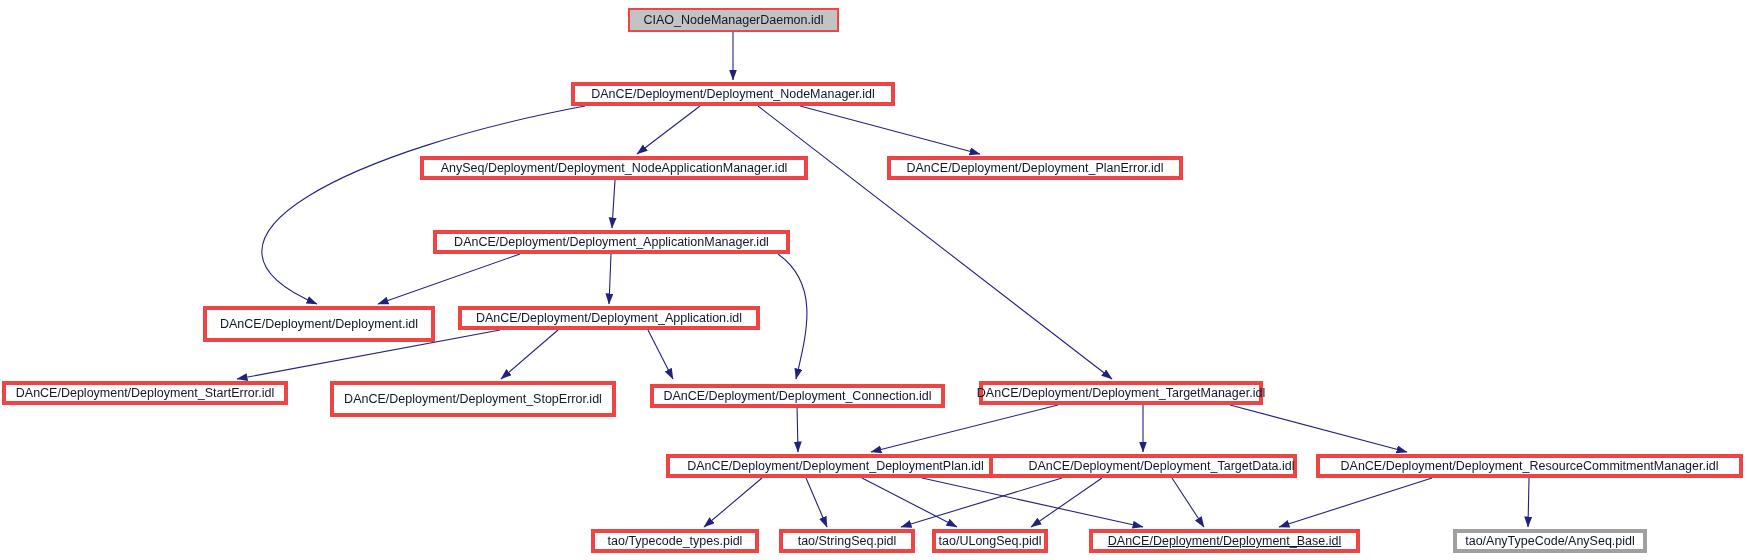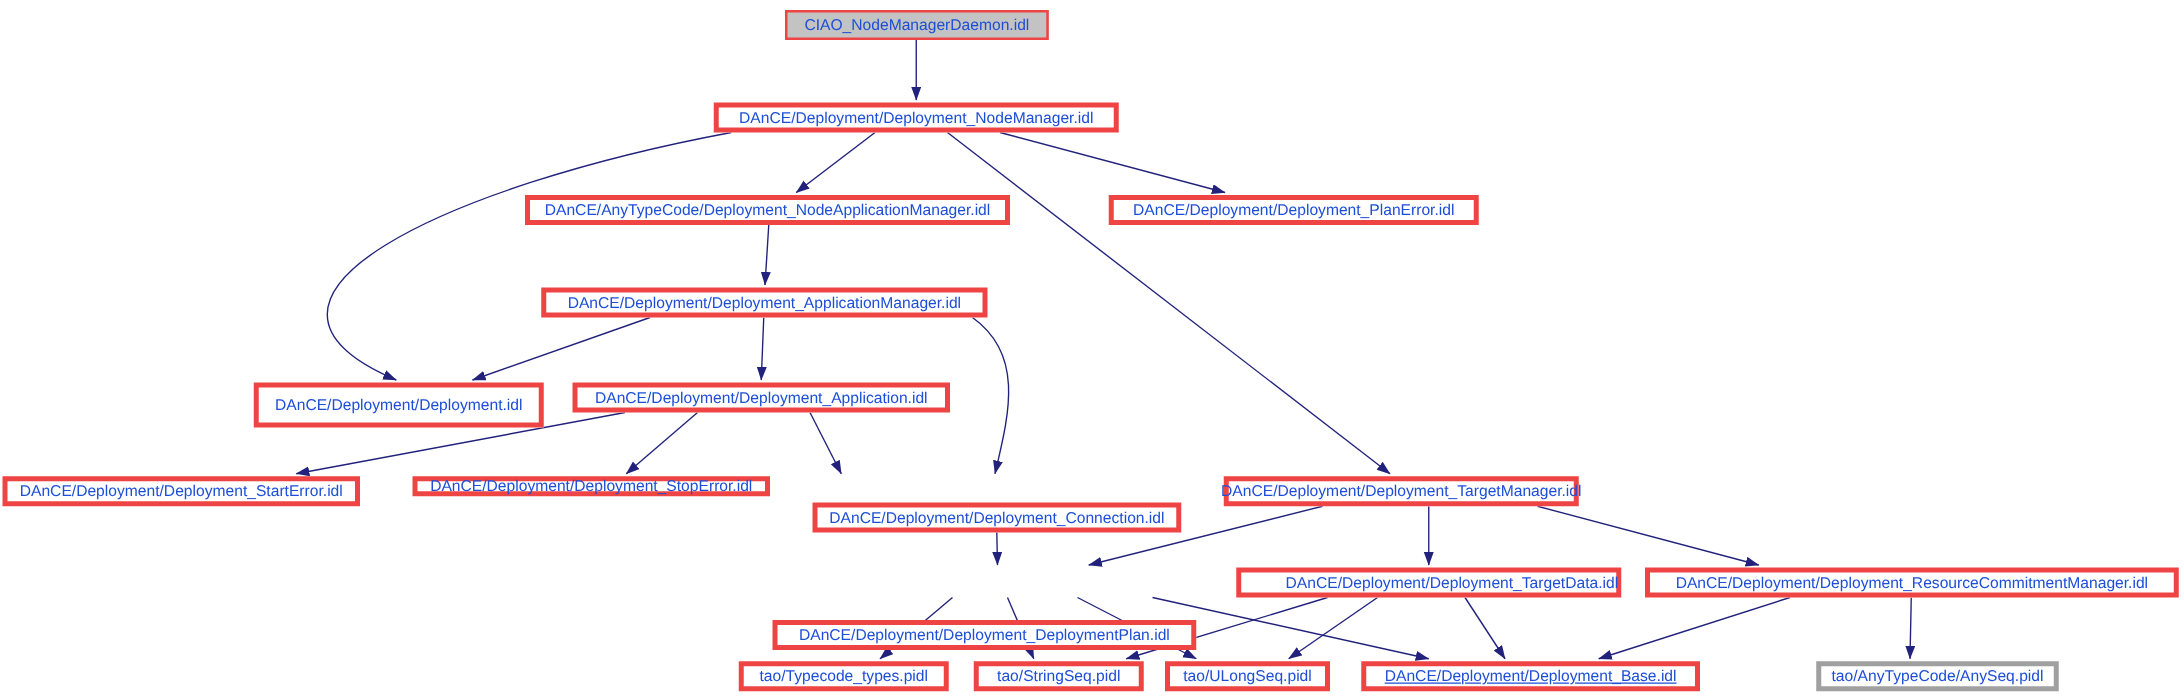--- a/index.html
+++ b/index.html
@@ -25,21 +25,21 @@
     position: absolute;
     box-sizing: border-box;
     height: 24px;
     background: #ffffff;
     border: 4px solid #ef4444;
     display: flex;
     align-items: center;
     justify-content: center;
     white-space: nowrap;
     font-size: 12.5px;
-    color: #1d4ed8;
+    color: #0f172a;
     cursor: pointer;
   }
   .node.current {
     background: var(--highlight-fill, #c3c3c3);
     border-width: 2px;
   }
   .node.external {
     border-color: var(--muted-border, #a0a0a0);
   }
 </style>
@@ -77,31 +77,31 @@
         <path d="M1062,478 L901,527" fill="none" stroke="#22227c" stroke-width="1.1" marker-end="url(#ah)"></path>
         <path d="M1102,478 L1031,527" fill="none" stroke="#22227c" stroke-width="1.1" marker-end="url(#ah)"></path>
         <path d="M1172,478 L1204,527" fill="none" stroke="#22227c" stroke-width="1.1" marker-end="url(#ah)"></path>
         <path d="M1432,478 L1279,527" fill="none" stroke="#22227c" stroke-width="1.1" marker-end="url(#ah)"></path>
         <path d="M1529,478 L1528,527" fill="none" stroke="#22227c" stroke-width="1.1" marker-end="url(#ah)"></path>
       </g>
   </svg>
   <div id="node-layer">
       <div class="node current" style="left: 628px; top: 8px; width: 211px; height: 24px;">CIAO_NodeManagerDaemon.idl</div>
       <div class="node" style="left: 571px; top: 82px; width: 324px; height: 24px;">DAnCE/Deployment/Deployment_NodeManager.idl</div>
-      <div class="node" style="left: 420px; top: 156px; width: 388px; height: 24px;">DAnCE/AnyTypeCode/Deployment_NodeApplicationManager.idl</div>
+      <div class="node" style="left: 420px; top: 156px; width: 388px; height: 24px;">AnySeq/Deployment/Deployment_NodeApplicationManager.idl</div>
       <div class="node" style="left: 887px; top: 156px; width: 296px; height: 24px;">DAnCE/Deployment/Deployment_PlanError.idl</div>
       <div class="node" style="left: 433px; top: 230px; width: 357px; height: 24px;">DAnCE/Deployment/Deployment_ApplicationManager.idl</div>
       <div class="node" style="left: 203px; top: 306px; width: 232px; height: 36px;">DAnCE/Deployment/Deployment.idl</div>
       <div class="node" style="left: 458px; top: 306px; width: 302px; height: 24px;">DAnCE/Deployment/Deployment_Application.idl</div>
       <div class="node" style="left: 2px; top: 381px; width: 286px; height: 24px;">DAnCE/Deployment/Deployment_StartError.idl</div>
-      <div class="node" style="left: 330px; top: 381px; width: 286px; height: 16px;">DAnCE/Deployment/Deployment_StopError.idl</div>
-      <div class="node" style="left: 650px; top: 402px; width: 295px; height: 24px;">DAnCE/Deployment/Deployment_Connection.idl</div>
+      <div class="node" style="left: 330px; top: 381px; width: 286px; height: 36px;">DAnCE/Deployment/Deployment_StopError.idl</div>
+      <div class="node" style="left: 650px; top: 384px; width: 295px; height: 24px;">DAnCE/Deployment/Deployment_Connection.idl</div>
       <div class="node" style="left: 979px; top: 381px; width: 284px; height: 24px;">DAnCE/Deployment/Deployment_TargetManager.idl</div>
-      <div class="node" style="left: 618px; top: 454px; width: 339px; height: 24px; margin-top: 42px;">DAnCE/Deployment/Deployment_DeploymentPlan.idl</div>
+      <div class="node" style="left: 666px; top: 454px; width: 339px; height: 24px;">DAnCE/Deployment/Deployment_DeploymentPlan.idl</div>
       <div class="node" style="left: 989px; top: 454px; width: 308px; height: 24px; padding-left: 37px;">DAnCE/Deployment/Deployment_TargetData.idl</div>
       <div class="node" style="left: 1316px; top: 454px; width: 427px; height: 24px;">DAnCE/Deployment/Deployment_ResourceCommitmentManager.idl</div>
       <div class="node" style="left: 591px; top: 529px; width: 168px; height: 24px; text-align: center;">tao/Typecode_types.pidl</div>
       <div class="node" style="left: 779px; top: 529px; width: 136px; height: 24px;">tao/StringSeq.pidl</div>
-      <div class="node" style="left: 932px; top: 529px; width: 132px; height: 24px;">tao/ULongSeq.pidl</div>
+      <div class="node" style="left: 932px; top: 529px; width: 116px; height: 24px;">tao/ULongSeq.pidl</div>
       <div class="node" style="left: 1089px; top: 529px; width: 271px; height: 24px; text-decoration: underline;">DAnCE/Deployment/Deployment_Base.idl</div>
       <div class="node external" style="left: 1429px; top: 529px; width: 194px; height: 24px; margin-left: 24px;">tao/AnyTypeCode/AnySeq.pidl</div>
     </div>
 </div>
 
 </body></html>

